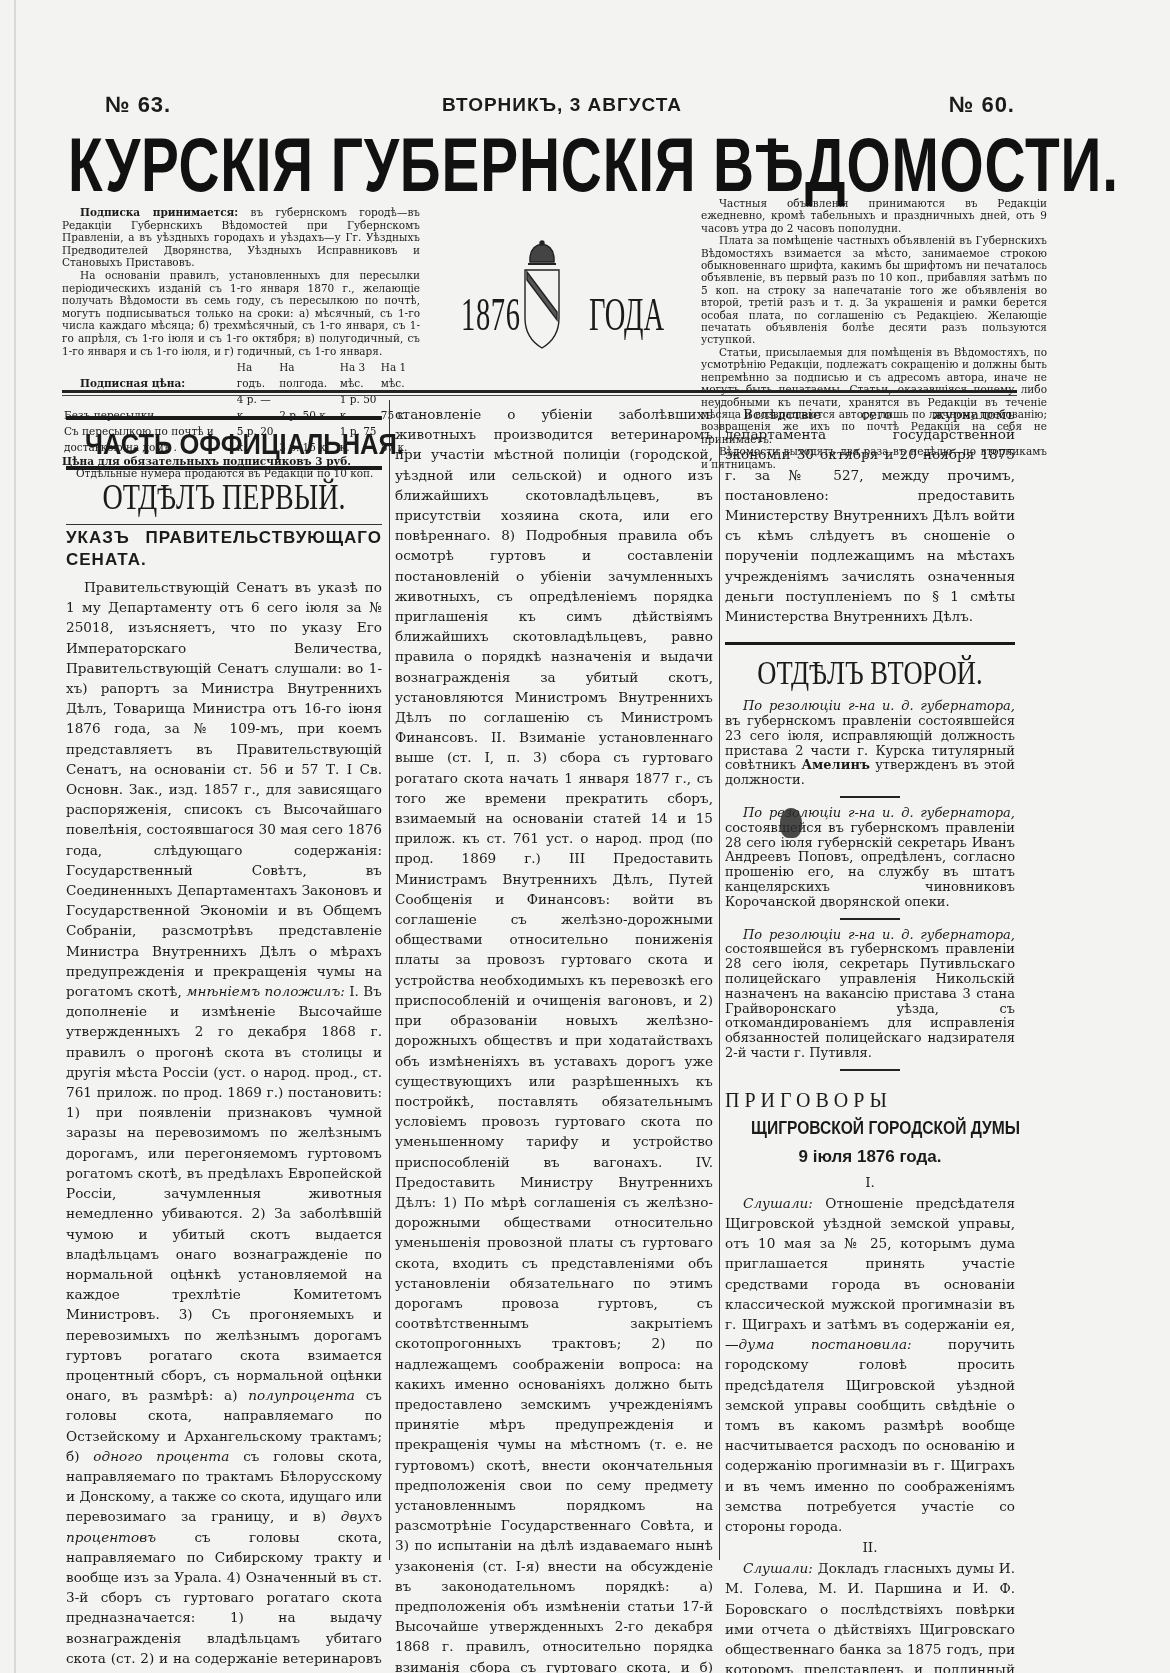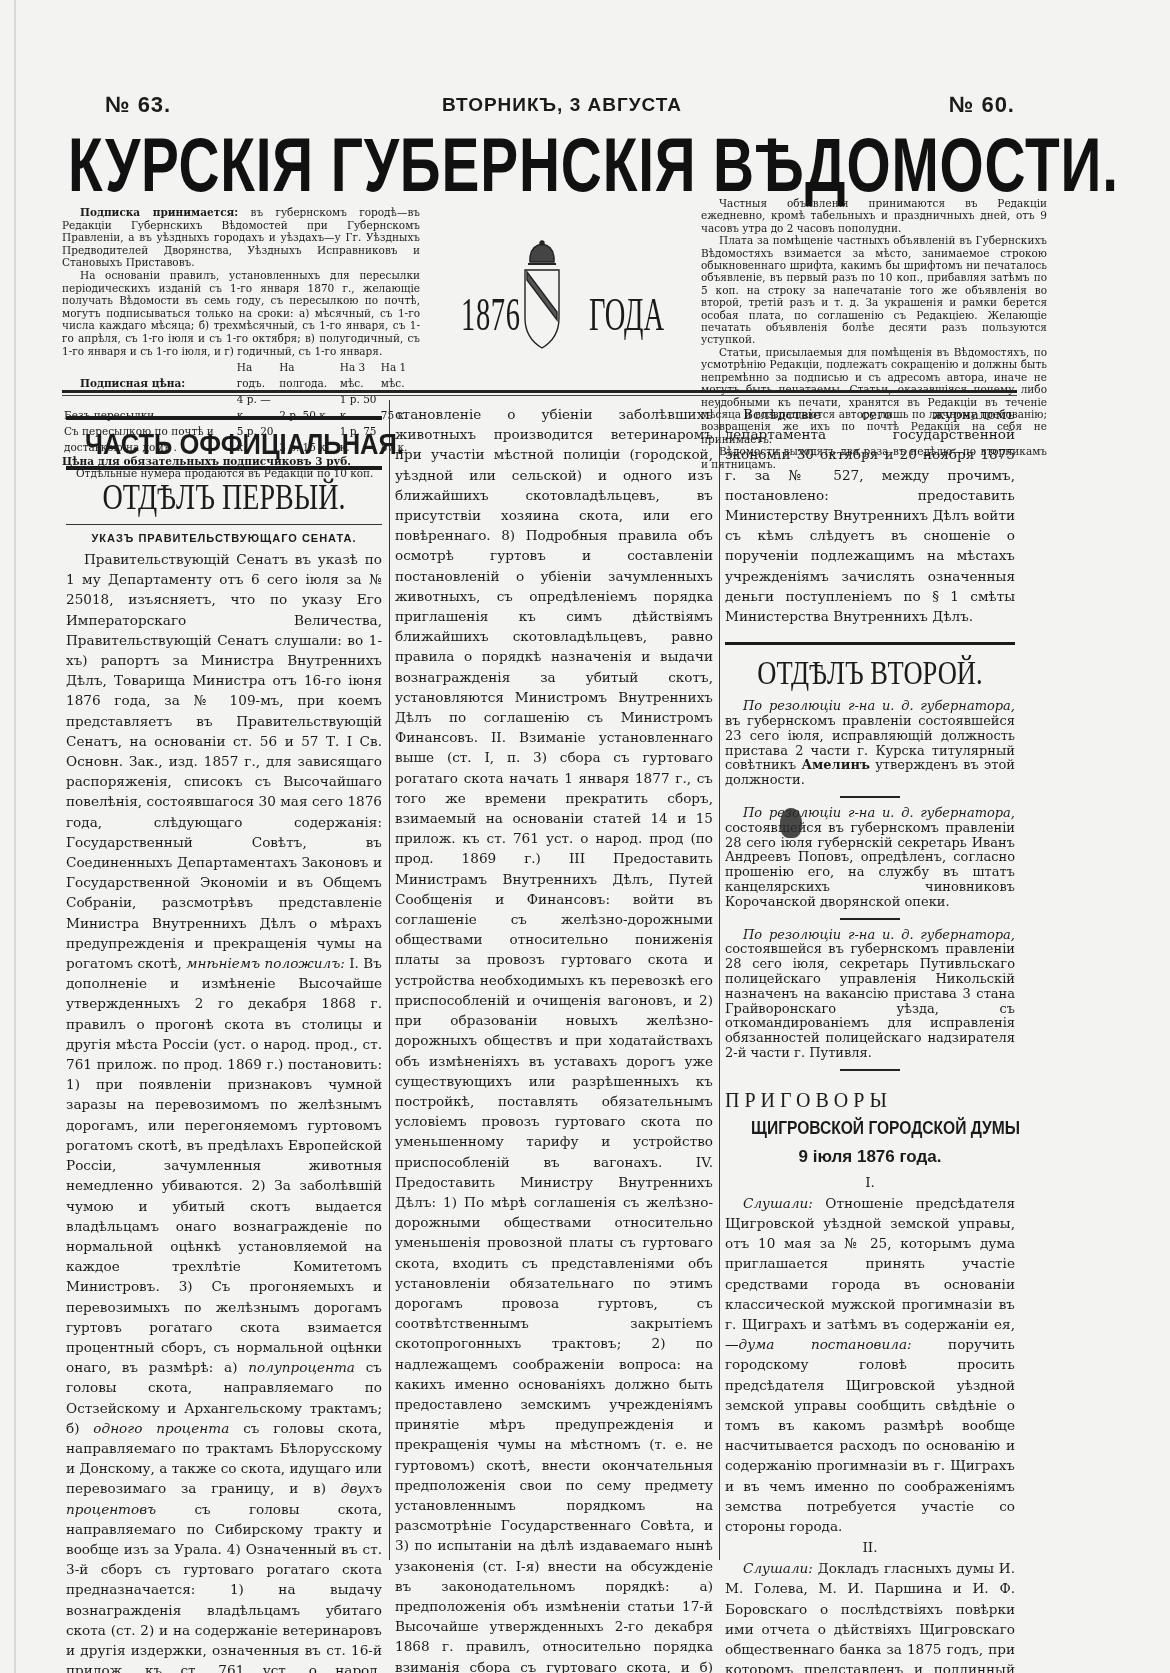--- a/index.html
+++ b/index.html
@@ -50,21 +50,21 @@
 
   .notice { font-weight: bold; font-size: 14.5px; line-height: 21px; text-align: justify; }
   .notice p { text-indent: 24px; }
 
   .thick-rule { height: 4px; background: #1a1a1a; margin: 12px 0 2px; }
   .thin-rule { height: 1px; background: #333; margin: 2px 0; }
 
   .part-official { font-family: "Liberation Sans", sans-serif; font-weight: bold; font-size: 29px; line-height: 40px; letter-spacing: 0px; text-align: center; margin: 4px 0 2px; transform: scaleX(0.88); white-space: nowrap; text-transform: uppercase; }
   .section-title { font-family: "Liberation Serif", serif; font-size: 36px; line-height: 46px; text-align: center; transform: scaleX(0.78); white-space: nowrap; margin: 4px 0; text-transform: uppercase; }
   .section-title-2 { font-family: "Liberation Serif", serif; font-size: 34px; line-height: 44px; text-align: center; transform: scaleX(0.78); white-space: nowrap; margin: 6px 0 4px; text-transform: uppercase; }
-  .decree-title { font-family: "Liberation Sans", sans-serif; font-weight: bold; font-size: 11px; text-align: center; letter-spacing: 1px; line-height: 22px; margin-bottom: 0; }
+  .decree-title { font-family: "Liberation Sans", sans-serif; font-weight: bold; font-size: 17px; letter-spacing: 1px; line-height: 22px; margin-bottom: 6px; }
 
   .short-rule { width: 60px; height: 2px; background: #222; margin: 8px auto; }
 
   .small { font-size: 13px; line-height: 14.8px; }
   .small p { text-indent: 18px; }
   .it { font-style: italic; }
 
   .verdicts-h1 { font-family: "Liberation Serif", serif; font-size: 20px; letter-spacing: 5px; line-height: 26px; margin-top: 16px; text-transform: uppercase; }
   .verdicts-h2 { font-family: "Liberation Sans", sans-serif; font-weight: bold; font-size: 19px; text-align: center; line-height: 30px; transform: scaleX(0.82); white-space: nowrap; text-transform: uppercase; }
   .verdicts-h3 { font-family: "Liberation Sans", sans-serif; font-weight: bold; font-size: 17px; text-align: center; line-height: 28px; }

